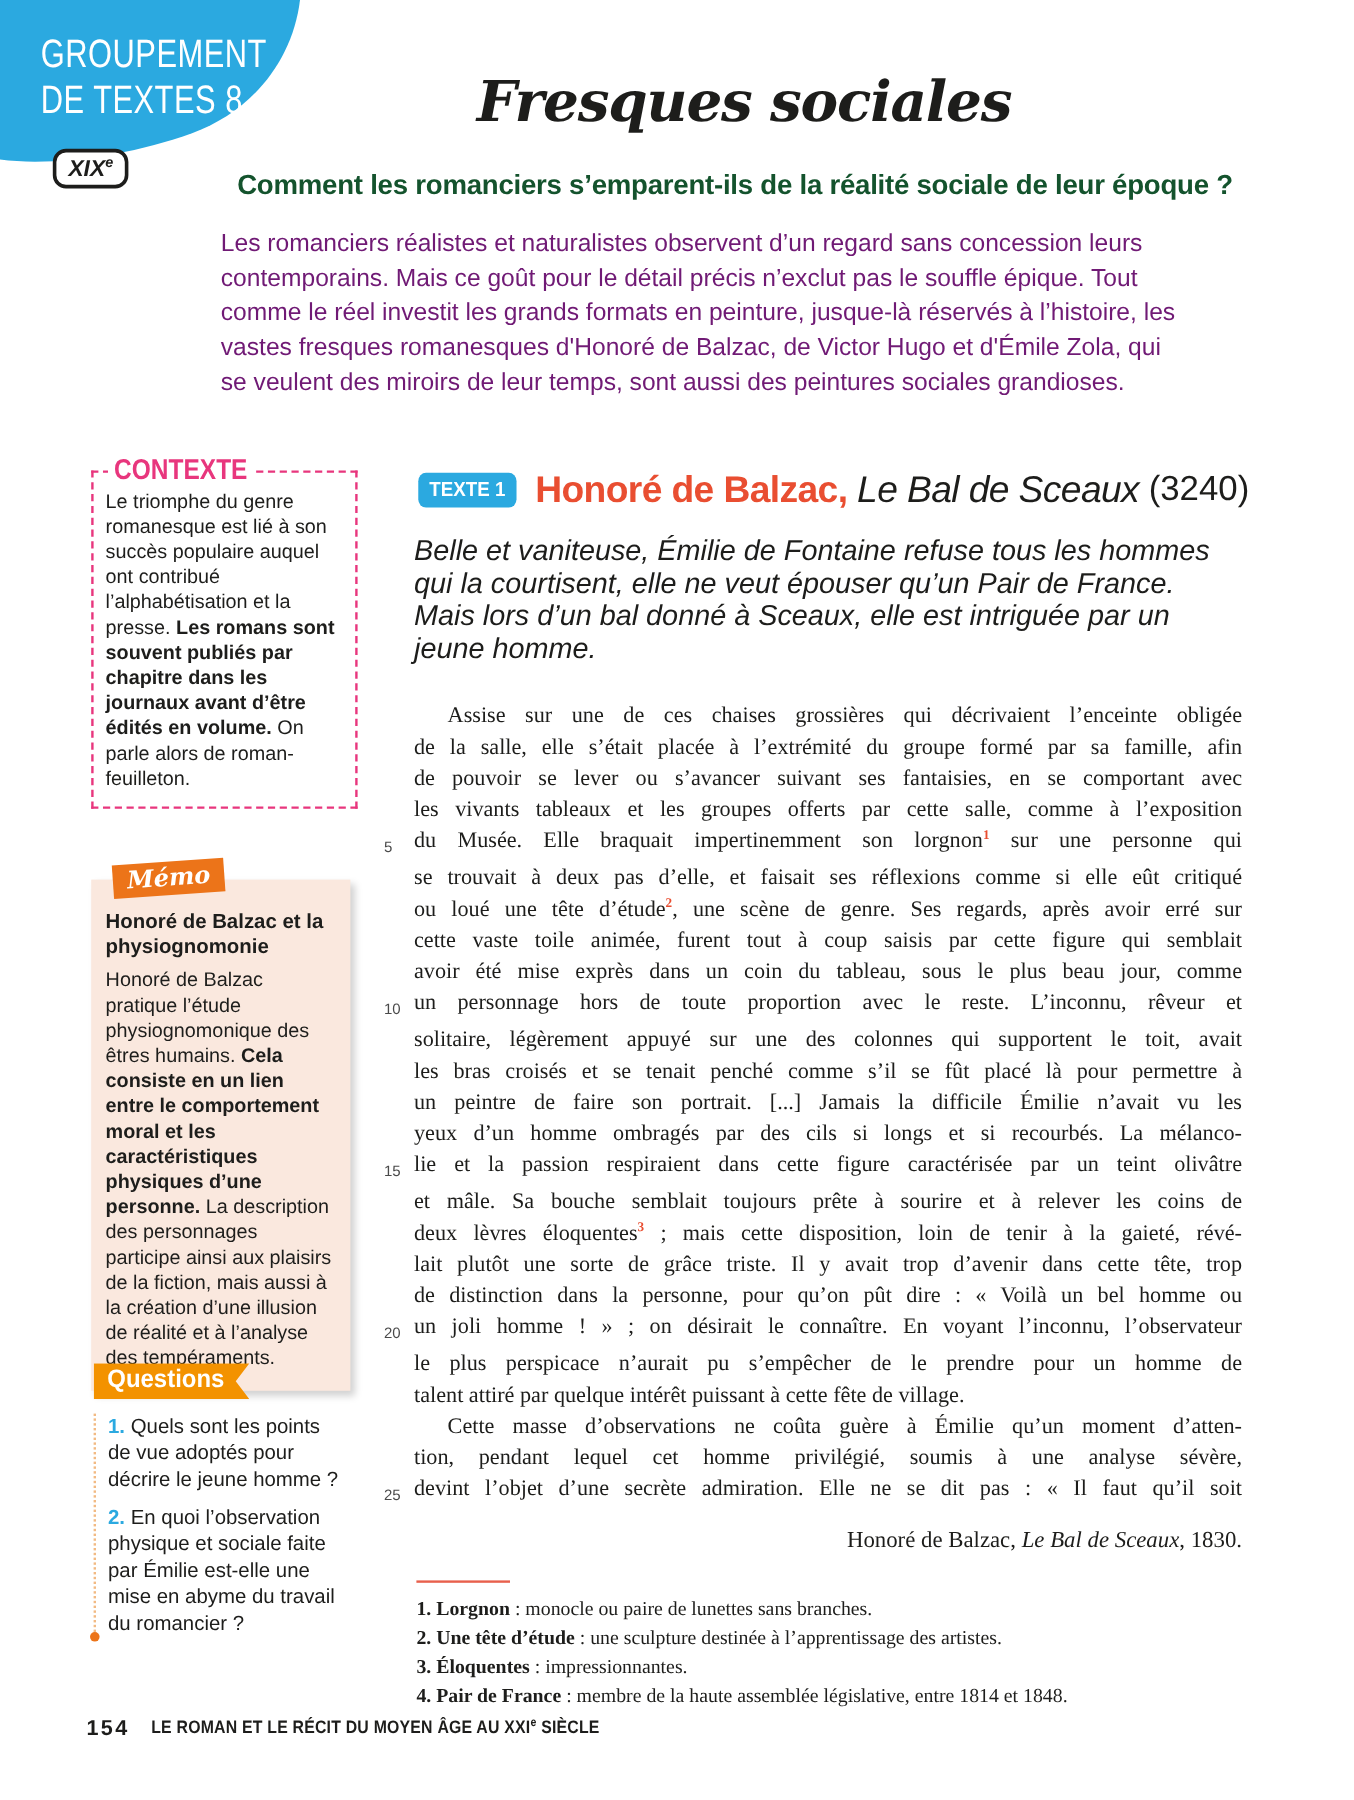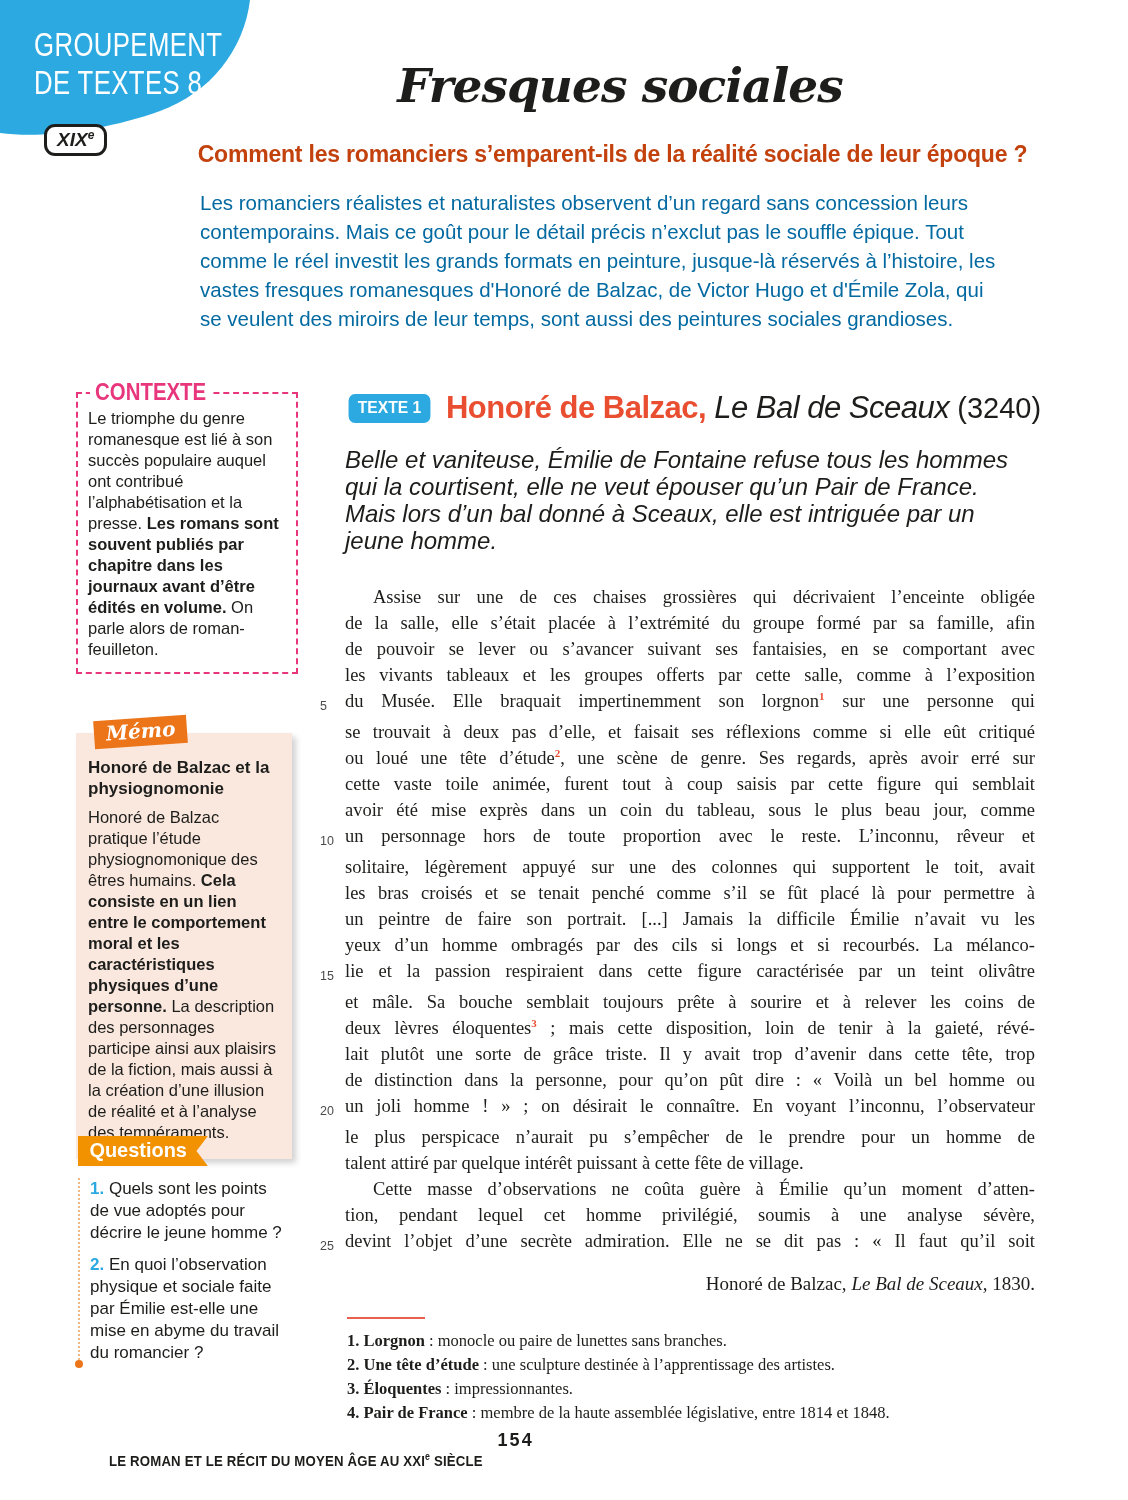--- a/index.html
+++ b/index.html
@@ -9,22 +9,22 @@
   
   .blob{position:absolute;top:0;left:0;width:260px;height:145px;}
   .group-label{position:absolute;top:26px;left:34px;color:#fff;font-size:33px;line-height:38px;
         letter-spacing:.5px;transform:scaleX(.78);transform-origin:left top;white-space:nowrap;font-weight:400;}
   .century-badge{position:absolute;top:124px;left:44px;background:#fff;border:3px solid #1d1d1b;
         border-radius:11px;padding:1px 10px 2px;font-weight:bold;font-size:19px;font-style:italic;}
   .century-badge sup{font-size:12px;}
   .page-title{position:absolute;top:58px;left:300px;width:640px;text-align:center;
         font-family:"DejaVu Serif",serif;font-style:italic;font-weight:bold;font-size:47px;letter-spacing:-1px;}
   .page-subtitle{position:absolute;top:141px;left:190px;width:845px;text-align:center;
-        color:#c2410c;font-weight:bold;font-size:23px;letter-spacing:-.2px;}
-  .intro{position:absolute;top:188px;left:200px;width:808px;font-size:20.5px;line-height:29px;color:#0369a1;}
+        color:#14532d;font-weight:bold;font-size:23px;letter-spacing:-.2px;}
+  .intro{position:absolute;top:188px;left:184px;width:808px;font-size:20.5px;line-height:29px;color:#701a75;}
 
   
   .contexte-box{position:absolute;top:392px;left:76px;width:198px;border:2px dashed #E8367D;padding:14px 10px 12px;}
   .contexte-title{position:absolute;top:-16px;left:12px;background:#fff;padding:0 6px;color:#E8367D;
         font-weight:bold;font-size:24px;transform:scaleX(.85);transform-origin:left;white-space:nowrap;}
   .contexte-text,.memo-text{font-size:16.5px;line-height:21px;}
   .seg-b{font-weight:bold;}
 
   .memo-box{position:absolute;top:733px;left:76px;width:192px;background:#FAE8DE;padding:22px 12px 16px;
         box-shadow:4px 4px 6px rgba(0,0,0,.18);}
@@ -60,21 +60,21 @@
   .ltxt.indent{text-indent:28px;}
   sup.fnref{color:#E94E31;font-size:11px;line-height:0;font-weight:bold;}
 
   .attribution{margin:14px 0 0 32px;width:690px;text-align:right;font-family:"Liberation Serif",serif;font-size:19px;}
   .attribution .work{font-style:italic;}
   .fn-rule{margin:22px 0 10px 34px;width:78px;border:0;border-top:2.5px solid #E8604C;}
   .footnotes{margin-left:34px;font-family:"Liberation Serif",serif;font-size:16.5px;line-height:24px;}
   .fn b{font-weight:bold;}
 
   
-  .footer{position:absolute;top:1430px;left:91px;display:flex;align-items:flex-end;flex-direction:column;}
+  .footer{position:absolute;top:1430px;left:72px;display:flex;align-items:flex-start;}
   .page-num{font-size:18px;font-weight:bold;letter-spacing:2px;}
   .section-label{margin-left:18px;font-size:15px;font-weight:bold;letter-spacing:.2px;
         transform:scaleX(.88);transform-origin:left;white-space:nowrap;}
   .section-label sup{font-size:10px;}
 </style>
 </head>
 <body>
 
 <div class="page">
 

